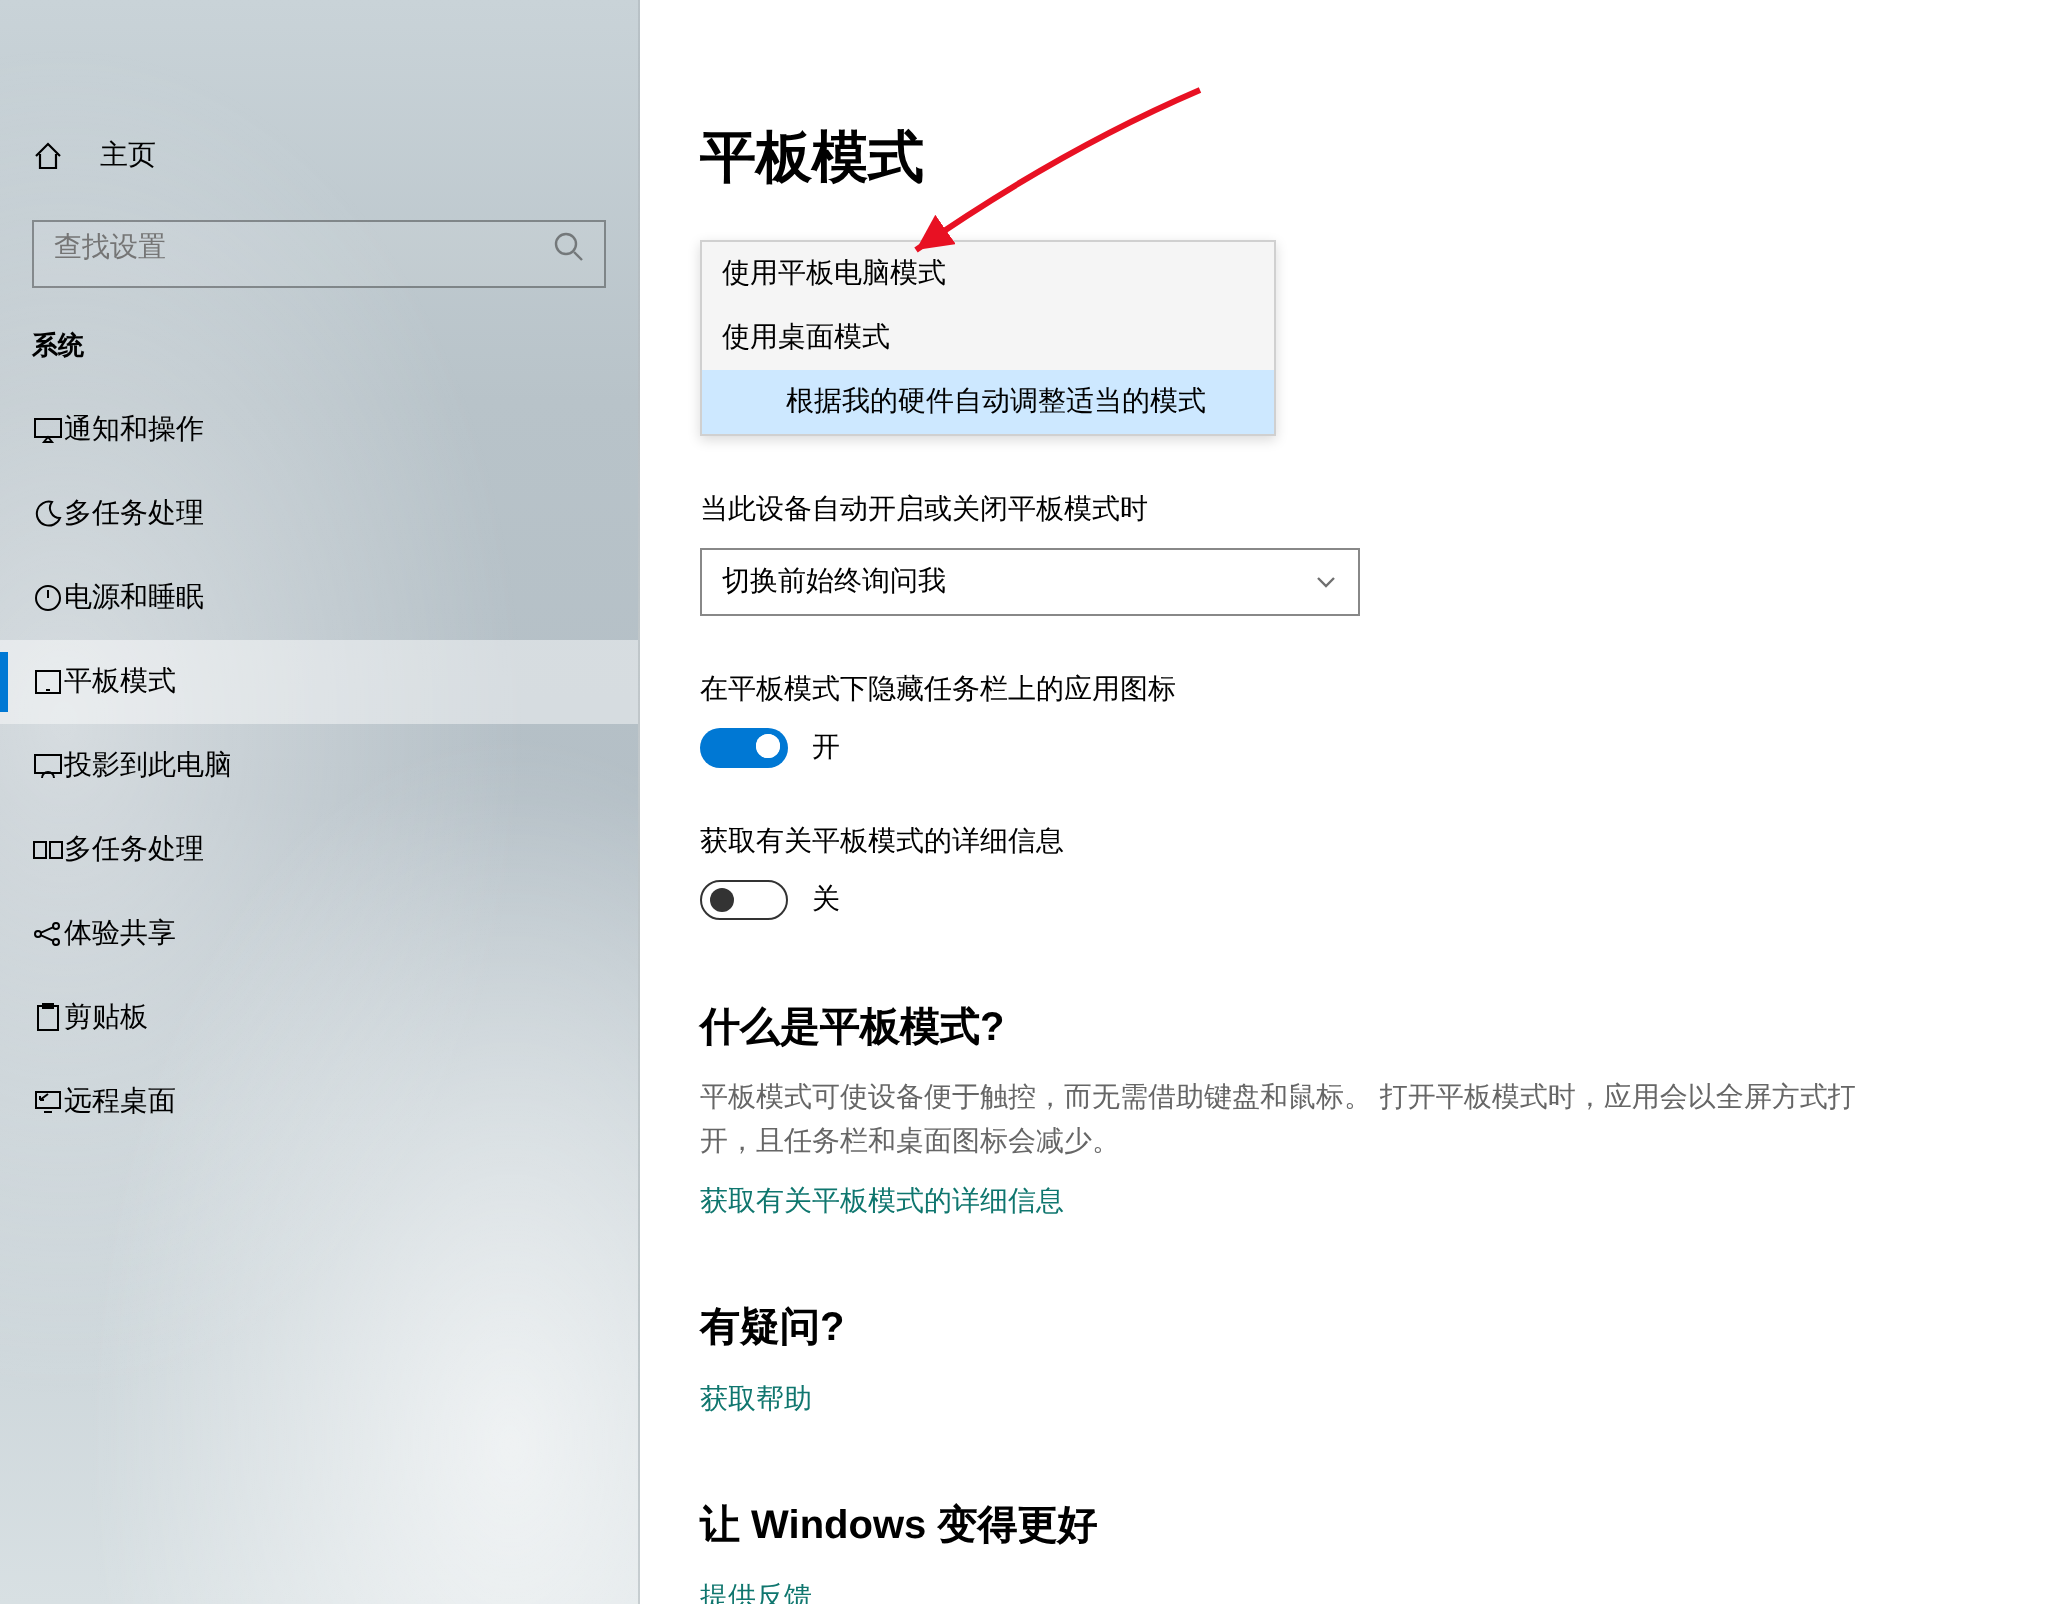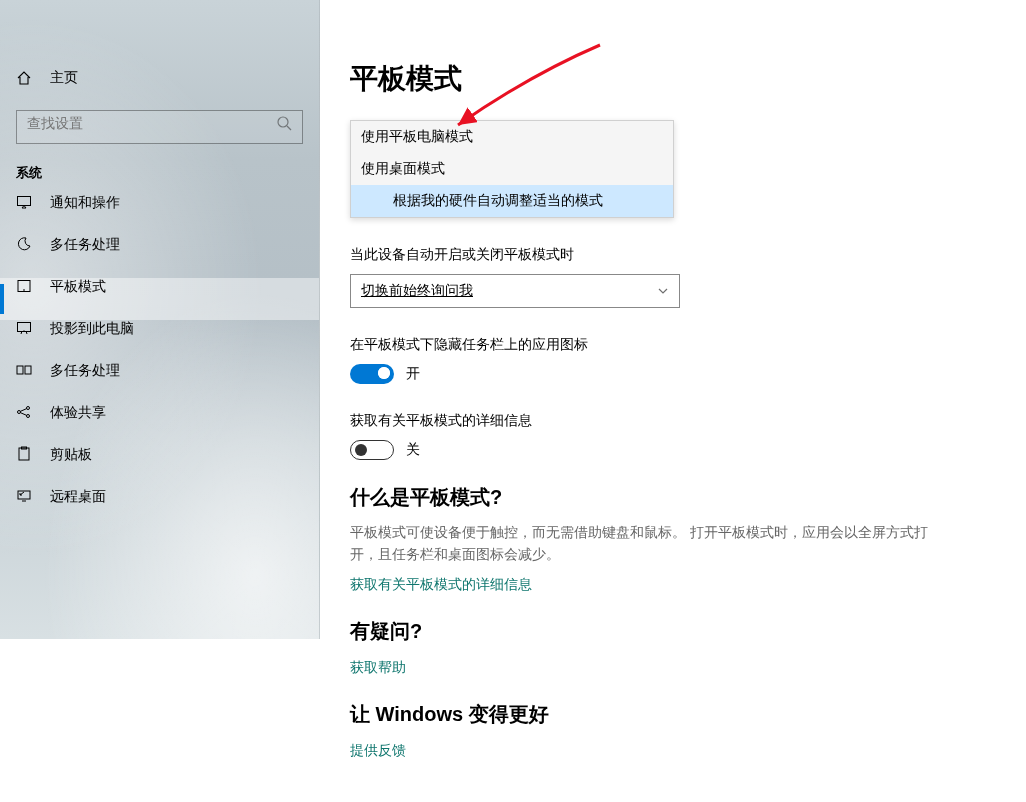--- a/index.html
+++ b/index.html
@@ -6,56 +6,56 @@
   html, body { width: 1026px; height: 802px; font-family: "Segoe UI", "Microsoft YaHei", sans-serif; font-size: 14px; color: #000; overflow: hidden; }
   .window { position: relative; width: 1026px; height: 802px; background: #fff; }
   
   .titlebar { position: absolute; top: 0; left: 0; right: 0; height: 40px; display: flex; align-items: center; }
   .titlebar .back { width: 40px; height: 40px; display: flex; align-items: center; justify-content: center; color: #000; }
   .titlebar .title { padding-left: 16px; font-size: 13px; }
   .win-controls { position: absolute; right: 0; top: 0; display: flex; }
   .win-controls .ctrl { width: 46px; height: 32px; display: flex; align-items: center; justify-content: center; }
   .win-controls svg { width: 10px; height: 10px; }
   
-  .sidebar { position: absolute; left: 0; top: 0; width: 320px; height: 639px; padding-top: 48px;
+  .sidebar { position: absolute; left: 0; top: 0; width: 320px; height: 802px; padding-top: 48px;
     background-image:
       radial-gradient(120% 80% at 80% 90%, rgba(255,255,255,0.65) 0%, rgba(255,255,255,0.0) 55%),
       radial-gradient(120% 70% at 10% 45%, rgba(255,255,255,0.45) 0%, rgba(255,255,255,0.0) 60%),
       linear-gradient(180deg, #c9d3d8 0%, #b8c3c9 25%, #b4bfc6 50%, #c5cfd4 70%, #d8e0e3 100%);
     border-right: 1px solid rgba(0,0,0,0.08);
   }
   .home-row { display: flex; align-items: center; height: 40px; padding: 0 16px; gap: 18px; margin-top: 10px; }
   .home-row .icon { width: 16px; display:flex; align-items:center; justify-content:center; }
   .searchbox { margin: 12px 16px 0 16px; height: 34px; border: 1px solid rgba(0,0,0,0.35); background: rgba(255,255,255,0.08); display: flex; align-items: flex-start; padding: 4px 10px; color: #555; }
   .searchbox input { flex: 1; border: none; background: transparent; outline: none; font-size: 14px; color: #222; }
   .searchbox .sicon { width: 16px; height:16px; opacity: 0.55; }
   .section-label { padding: 20px 16px 6px 16px; font-weight: 600; font-size: 13px; }
   .nav { margin-top: 6px; }
-  .nav-item { display: flex; height: 42px; padding: 0 16px; gap: 18px; position: relative; }
+  .nav-item { display: flex; align-items: center; height: 42px; padding: 0 16px; position: relative; }
   .nav-item .icon { width: 16px; height: 16px; display:flex; align-items:center; justify-content:center; }
   .nav-item.selected { background: rgba(255,255,255,0.45); }
   .nav-item.selected::before { content: ""; position: absolute; left: 0; top: 6px; bottom: 6px; width: 4px; background: #0078d4; }
   
   .content { position: absolute; left: 320px; right: 0; top: 0; bottom: 0; background: #fff; padding: 48px 40px 24px 30px; overflow: hidden; }
   .page-title { font-size: 28px; font-weight: 600; margin-bottom: 22px; margin-top: 12px; }
-  .dropdown-open { width: 324px; border: 1px solid #d0d0d0; background: #f5f5f5; box-shadow: 0 2px 6px rgba(0,0,0,0.15); }
+  .dropdown-open { width: 288px; border: 1px solid #d0d0d0; background: #f5f5f5; box-shadow: 0 2px 6px rgba(0,0,0,0.15); }
   .dropdown-open .opt { height: 32px; display: flex; align-items: center; padding: 0 10px; font-size: 14px; }
   .dropdown-open .opt.selected { background: #cde8ff; padding-left: 42px; }
   .block { margin-top: 28px; }
   .block .label { font-size: 14px; margin-bottom: 10px; }
-  .dropdown-closed { width: 330px; height: 34px; border: 1px solid #888; display: flex; align-items: center; padding: 0 10px; justify-content: space-between; font-size: 14px; text-decoration: underline; }
+  .dropdown-closed { width: 330px; height: 34px; border: 1px solid #888; display: flex; align-items: center; padding: 0 10px; justify-content: space-between; font-size: 14px; }
   .chev { width: 12px; height: 12px; opacity: 0.7; }
   .toggle-row { display: flex; align-items: center; gap: 12px; }
   .toggle { width: 44px; height: 20px; border-radius: 10px; position: relative; }
   .toggle .knob { position: absolute; top: 3px; width: 12px; height: 12px; border-radius: 50%; }
   .toggle.on { background: #0078d4; }
   .toggle.on .knob { right: 4px; background: #fff; box-shadow: 0 0 0 1px #fff inset; }
   .toggle.off { background: #fff; border: 1px solid #333; }
   .toggle.off .knob { left: 4px; background: #333; }
-  .h2 { font-size: 20px; font-weight: 600; margin-top: 24px; margin-bottom: 10px; }
+  .h2 { font-size: 20px; font-weight: 600; margin-top: 40px; margin-bottom: 10px; }
   .desc { font-size: 14px; color: #666; line-height: 1.6; max-width: 580px; }
   .link { color: #0f766e; font-size: 14px; margin-top: 10px; display: inline-block; }
   
   .arrow-annot { position: absolute; pointer-events: none; }
   svg { display: block; }
 </style>
 </head>
 <body>
 <div class="window">
 
@@ -113,20 +113,29 @@
       <span>通知和操作</span>
     </div>
     <div class="nav-item">
       <span class="icon">
             <svg width="16" height="16" viewBox="0 0 16 16">
               <path d="M10 2 A6 6 0 1 0 14 10 A5 5 0 0 1 10 2 Z" stroke="#000" fill="none"></path>
             </svg>
           </span>
       <span>多任务处理</span>
     </div>
+    <div class="nav-item">
+      <span class="icon">
+            <svg width="16" height="16" viewBox="0 0 16 16">
+              <circle cx="8" cy="8" r="6" stroke="#000" fill="none"></circle>
+              <path d="M8 4 V8" stroke="#000"></path>
+            </svg>
+          </span>
+      <span>电源和睡眠</span>
+    </div>
     <div class="nav-item selected">
       <span class="icon">
             <svg width="16" height="16" viewBox="0 0 16 16">
               <rect x="2" y="2.5" width="12" height="11" stroke="#000" fill="none"></rect>
               <path d="M7 12 H9" stroke="#000"></path>
             </svg>
           </span>
       <span>平板模式</span>
     </div>
     <div class="nav-item">

